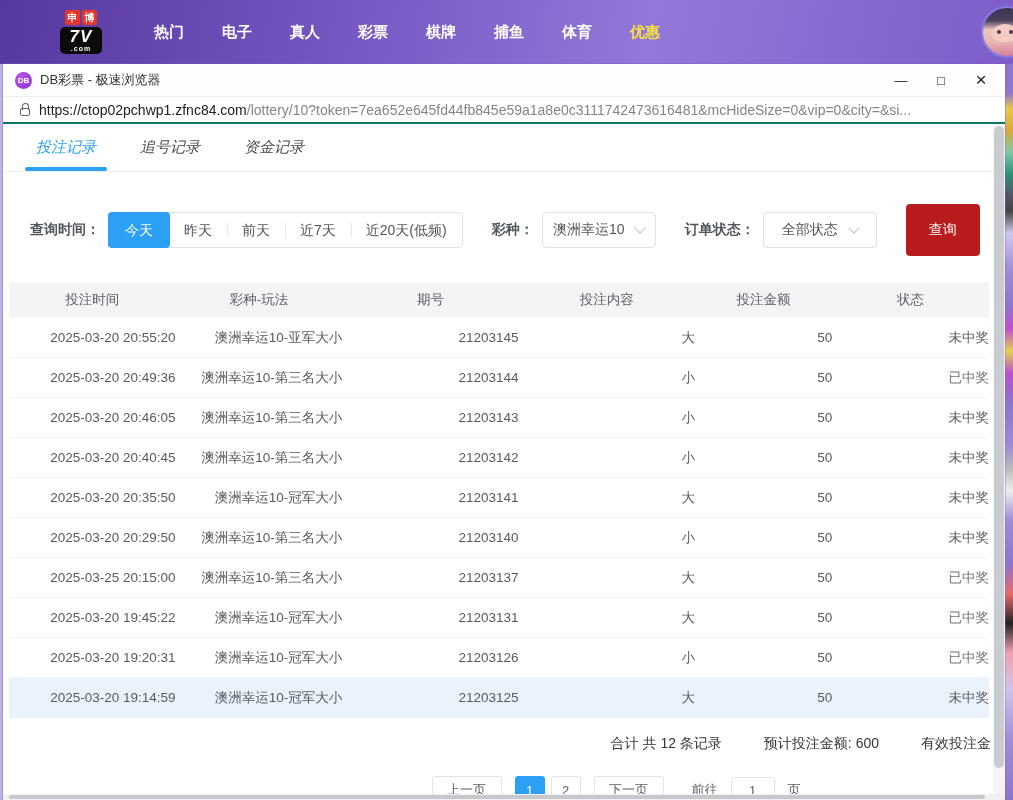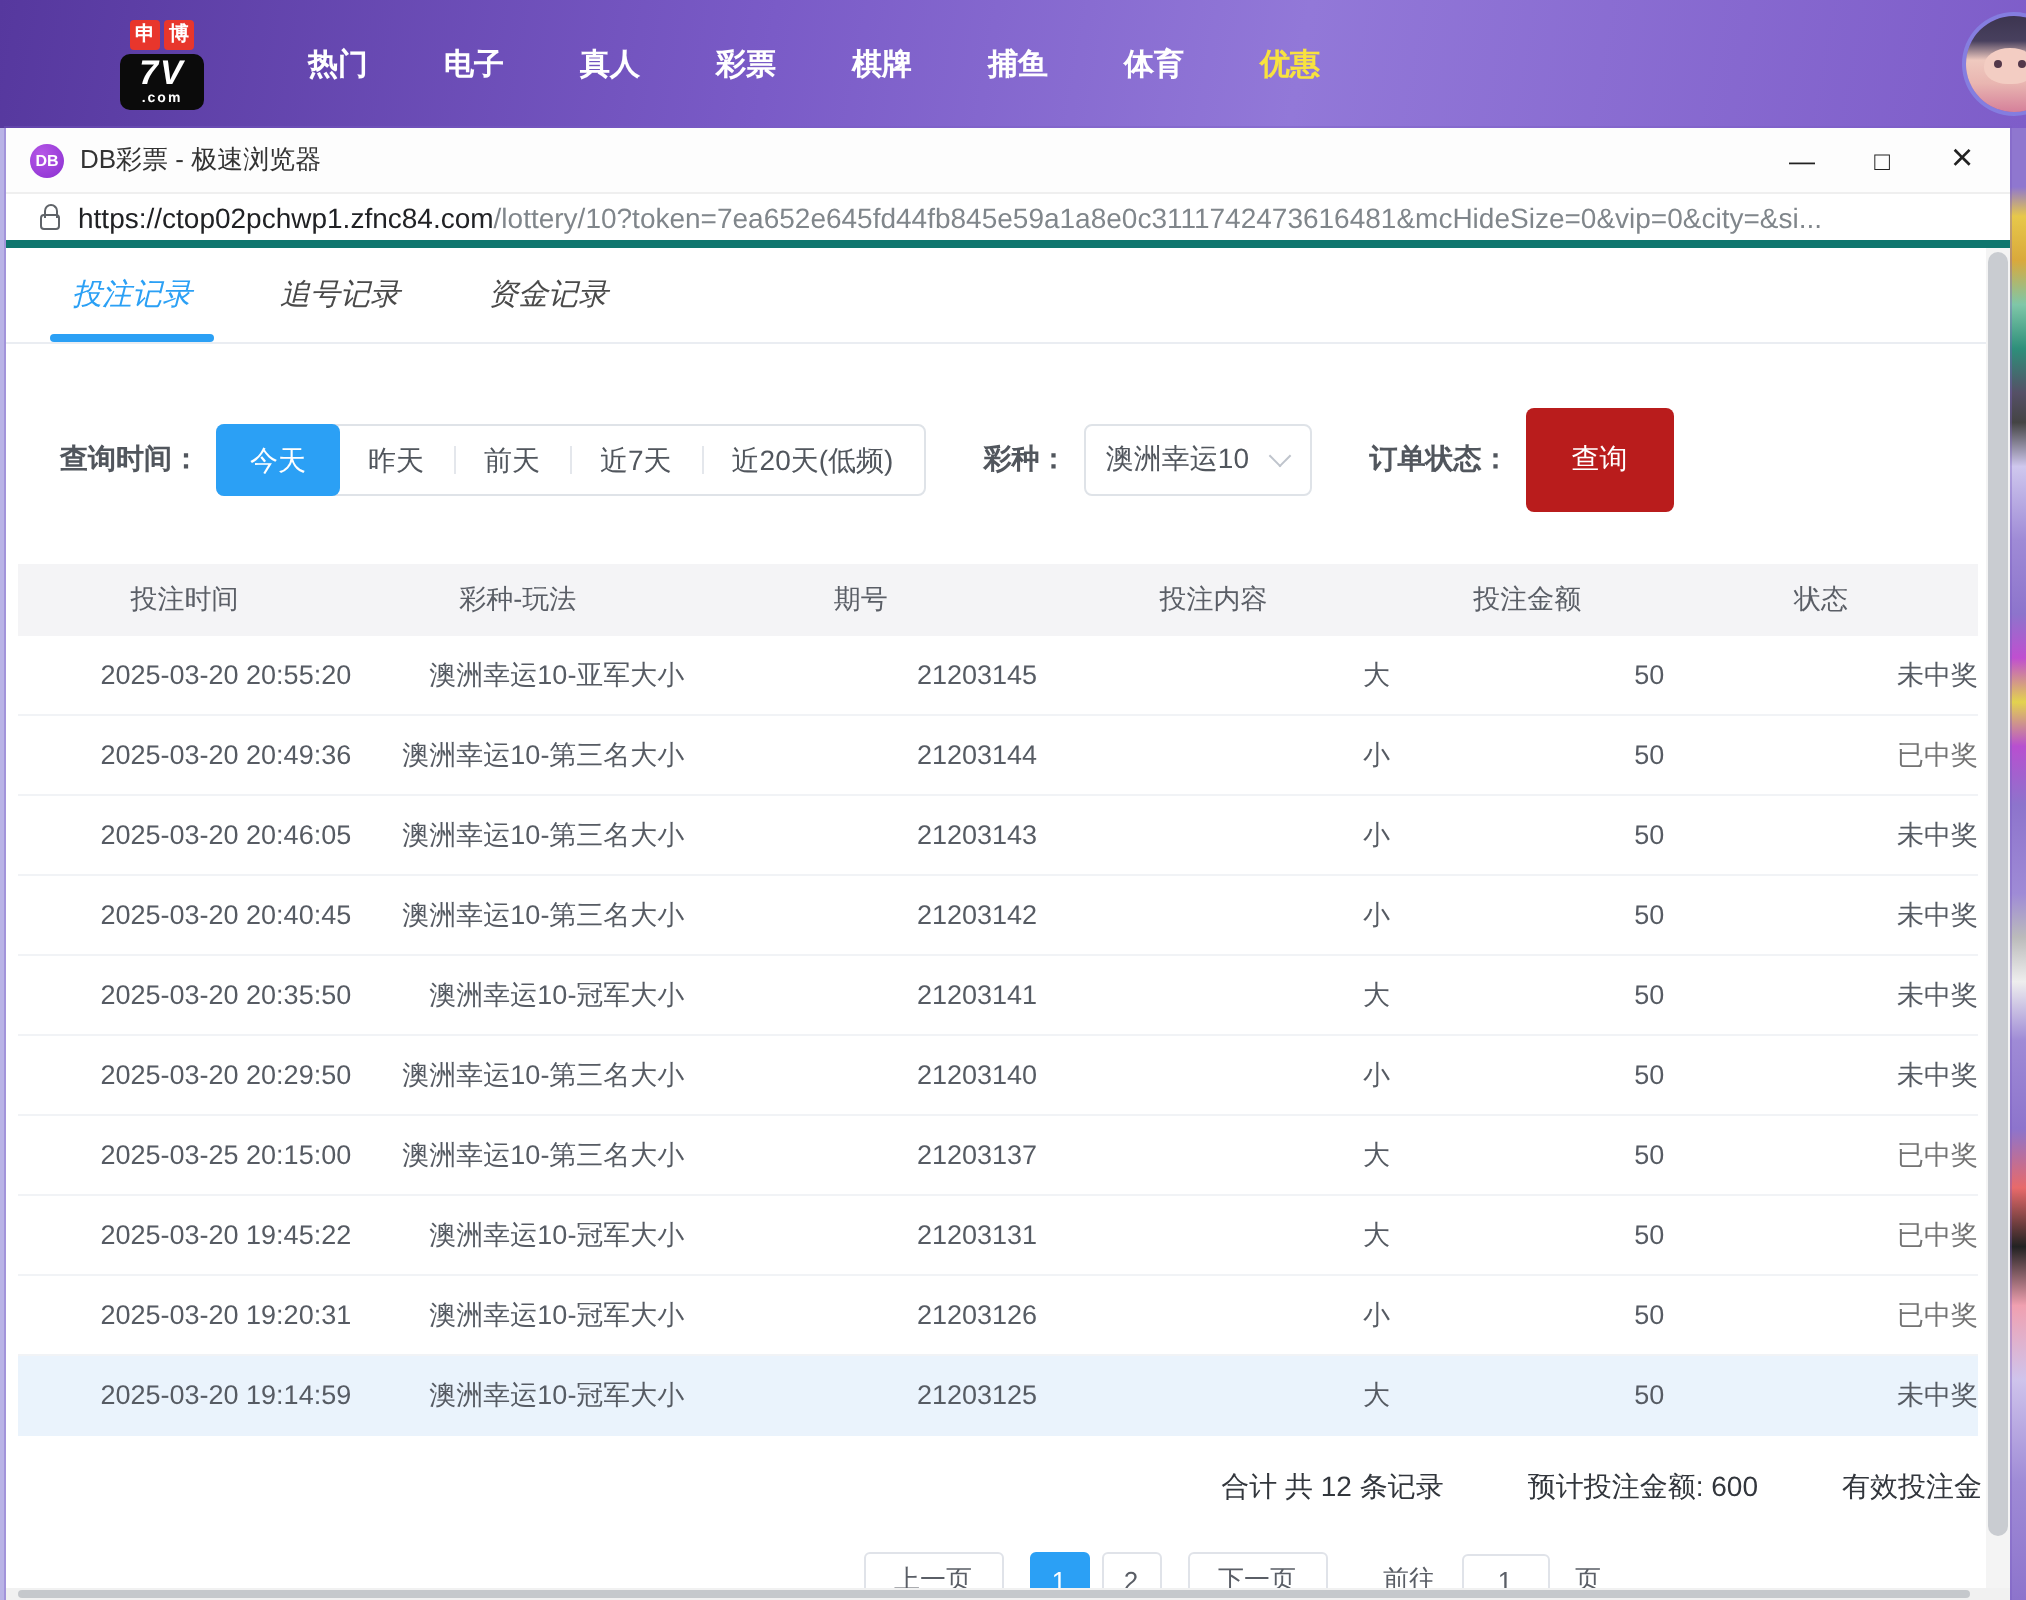--- a/index.html
+++ b/index.html
@@ -43,21 +43,21 @@
   .titlebar { height:32px; background:#fdfdfd; display:flex; align-items:center; padding:0 4px 0 12px; }
   .win-icon { width:17px; height:17px; border-radius:50%; background:radial-gradient(circle at 35% 30%,#b557e6,#8a2fd1);
     color:#fff; font-size:8px; font-weight:bold; line-height:17px; text-align:center; flex:none; }
   .win-title { font-size:13px; color:#333; margin-left:8px; }
   .win-controls { margin-left:auto; display:flex; align-items:center; }
   .wc { width:40px; height:28px; display:flex; align-items:center; justify-content:center;
     color:#222; cursor:pointer; }
   .wc.min { font-size:13px; }
   .wc.max { font-size:13px; }
   .wc.close { font-size:19px; }
-  .urlbar { height:28px; border-top:1px solid #efefef; border-bottom:4px solid #0f766e;
+  .urlbar { height:28px; border-top:1px solid #efefef; border-bottom:2px solid #0f766e;
     display:flex; align-items:center; background:#fff; padding:0 10px; }
   .lock { width:10px; height:8px; border:1.5px solid #5f6368; border-radius:2px; position:relative;
     margin:4px 9px 0 7px; flex:none; }
   .lock::before { content:""; position:absolute; top:-6px; left:1px; width:5px; height:6px;
     border:1.5px solid #5f6368; border-bottom:none; border-radius:4px 4px 0 0; }
   .url { font-size:14px; white-space:nowrap; overflow:hidden; color:#202124; }
   .url .url-path { color:#80868b; }
 
   
   .content { position:absolute; top:60px; left:0; width:990px; height:676px; background:#fff; overflow:hidden; }
@@ -194,20 +194,24 @@
   <div class="time-opt">近7天</div>
 
   <div class="time-opt">近20天(低频)</div>
 </div>
       <span class="flabel">彩种：</span>
       <div class="select">
         <span>澳洲幸运10</span>
         <i class="chev"></i>
       </div>
       <span class="flabel">订单状态：</span>
+      <div class="select">
+        <span>全部状态</span>
+        <i class="chev"></i>
+      </div>
       <button class="search-btn">查询</button>
     </div>
 
     <div class="table">
       <div class="thead">
   <div class="th">投注时间</div>
 
   <div class="th">彩种-玩法</div>
 
   <div class="th">期号</div>

